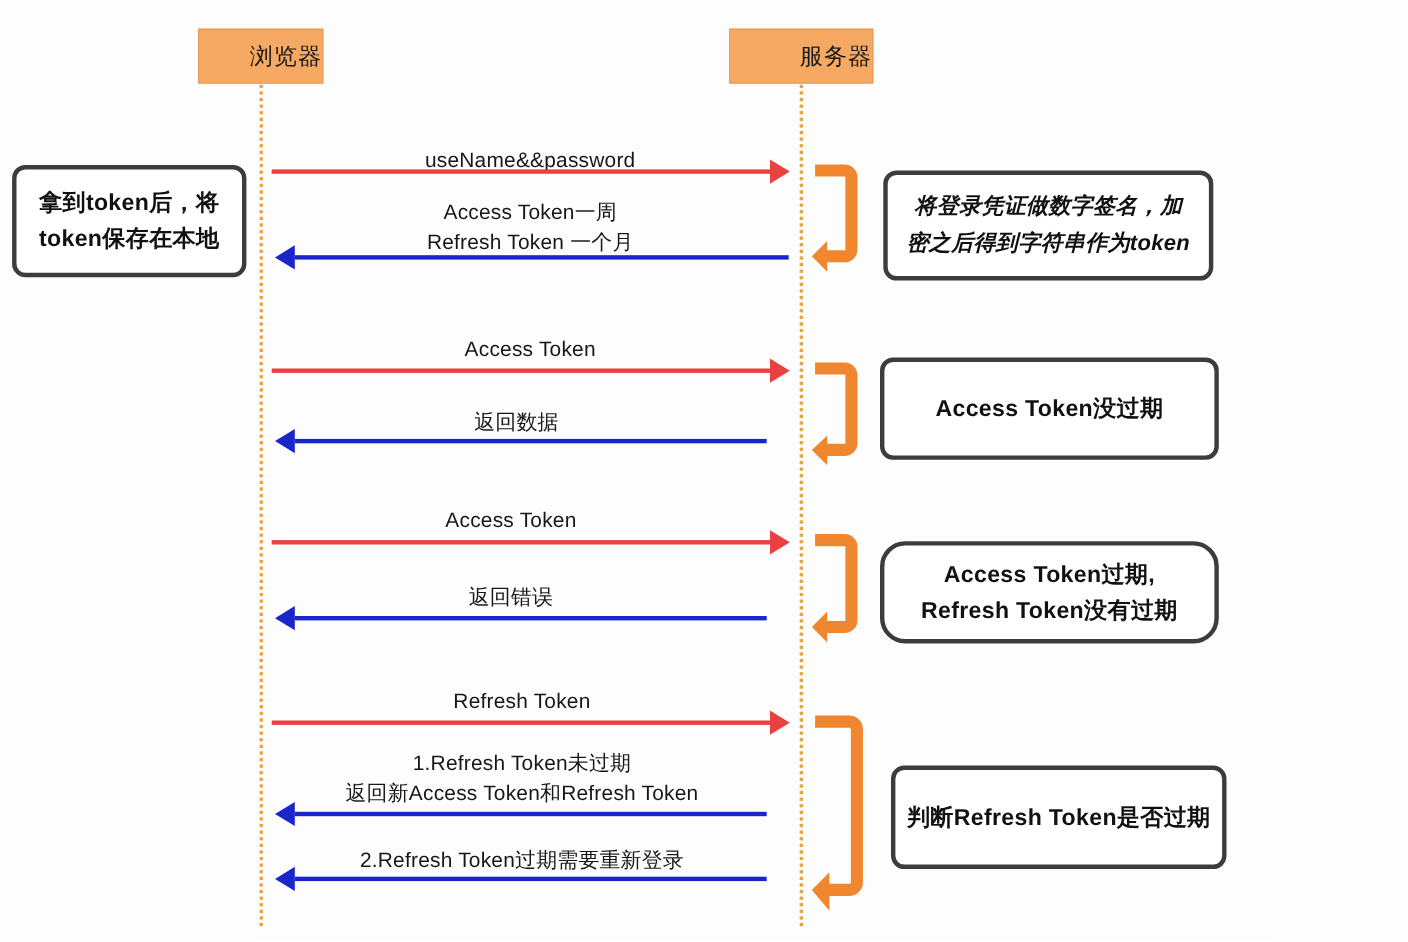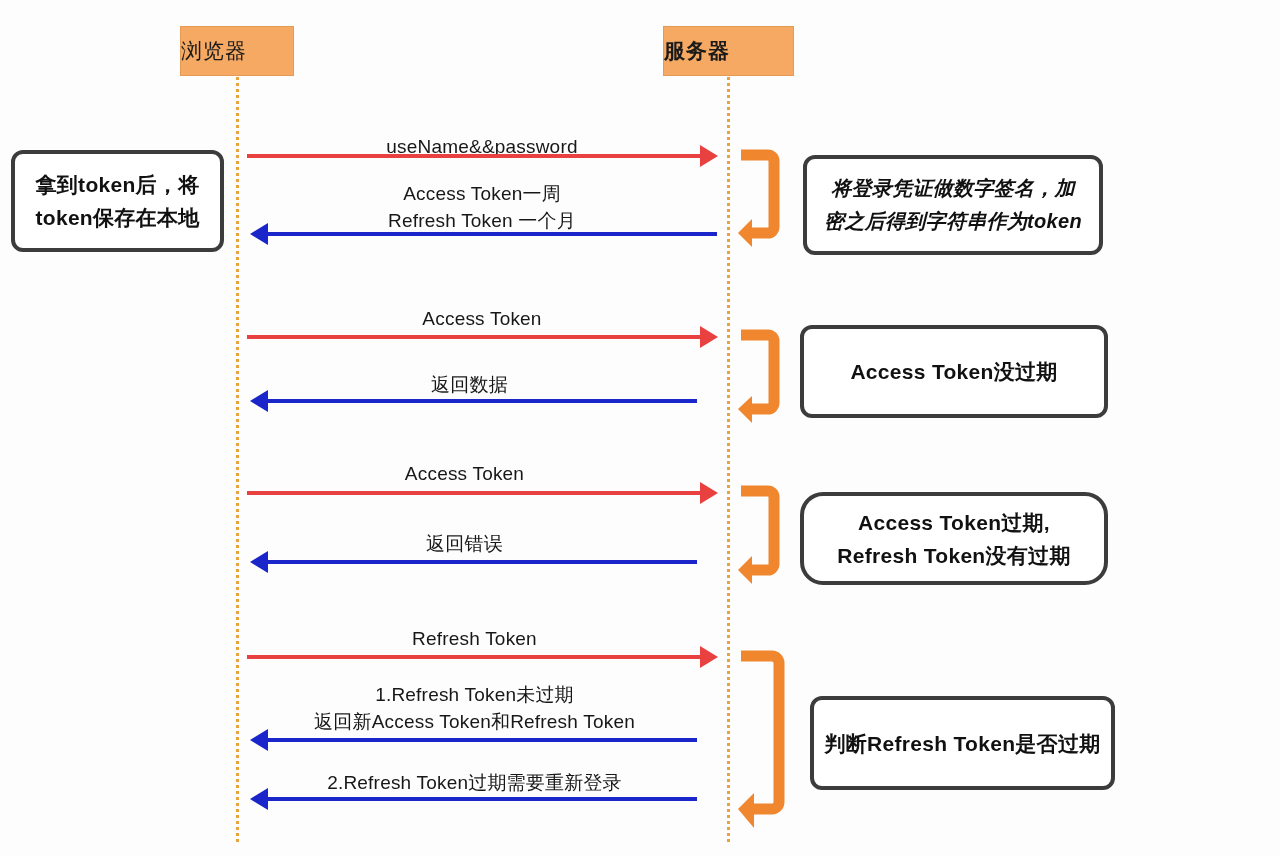--- a/index.html
+++ b/index.html
@@ -21,21 +21,21 @@
 
   
   .participant {
     position: absolute;
     background: #f5a962;
     border: 1px solid #e59b55;
     color: #1a1a1a;
     font-size: 21px;
     display: flex;
     align-items: center;
-    justify-content: flex-start;
+    justify-content: flex-end;
     letter-spacing: 1px;
     box-sizing: border-box;
   }
 
   
   .lifeline {
     position: absolute;
     width: 0;
     border-left: 3px dotted #e8a33d;
   }
@@ -102,21 +102,21 @@
 </style>
 </head>
 <body>
 
 <div id="canvas">
 
   <div class="participant" style="left:180px; top:26px; width:114px; height:50px;">
     <span>浏览器</span>
   </div>
 
-  <div class="participant" style="left:663px; top:26px; width:131px; height:50px;font-weight:bold;">
+  <div class="participant" style="left:663px; top:26px; width:131px; height:50px;">
     <span>服务器</span>
   </div>
 
   <div class="lifeline" style="left:236px; top:77px; height:765px;"></div>
   <div class="lifeline" style="left:727px; top:77px; height:765px;"></div>
 
   <div class="msg-label" style="left:247px; top:133px; width:470px;">useName&amp;&amp;password</div>
   <div class="msg-line red" style="left:247px; top:154px; width:455px;"></div>
   <div class="arrow-head right" style="left:700px; top:145px;"></div>
 

